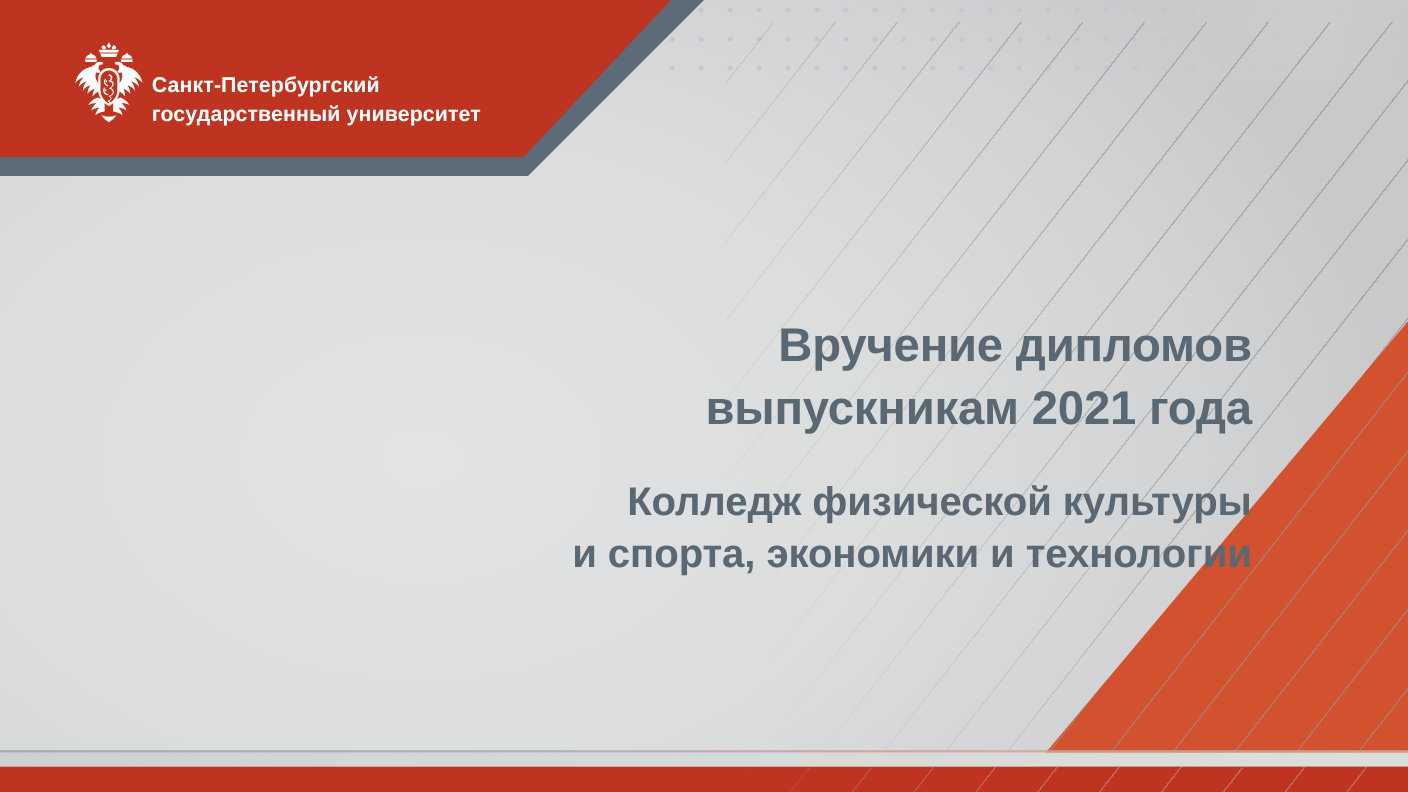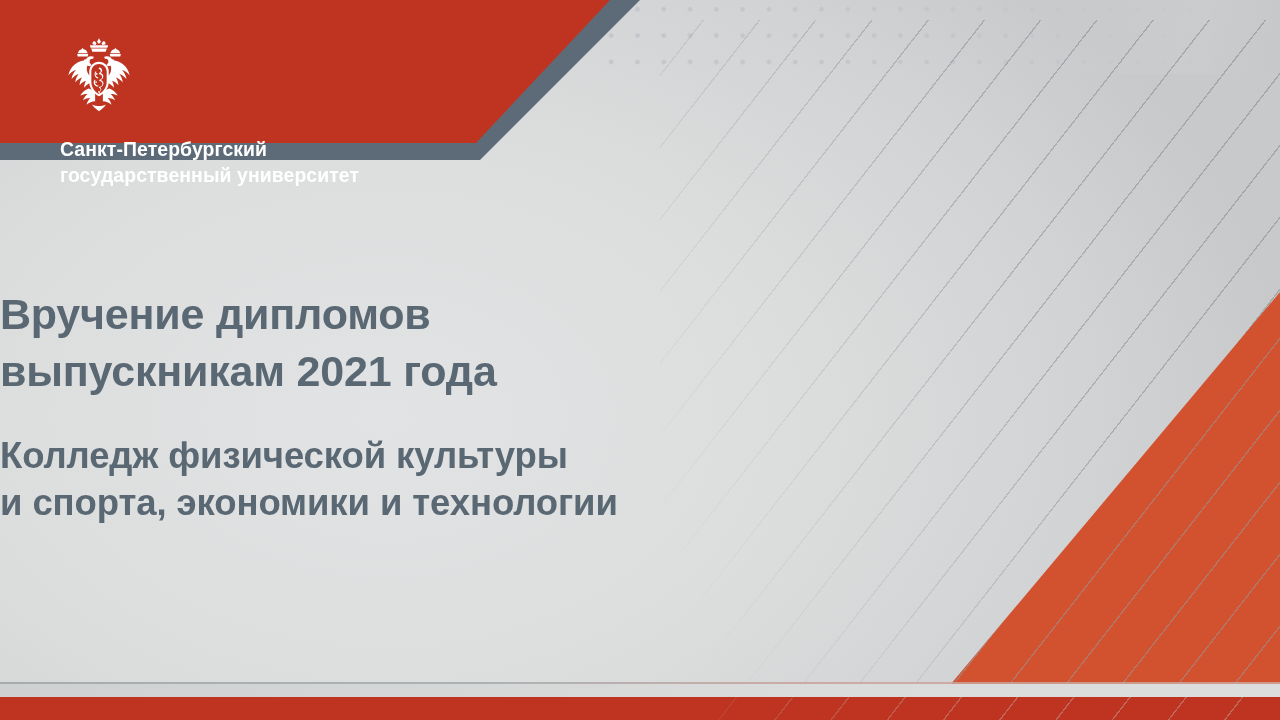--- a/index.html
+++ b/index.html
@@ -51,40 +51,38 @@
     width:620px; height:143px;
     background:#bf3420;
     clip-path: polygon(0 0, 610px 0, 476px 143px, 0 143px);
   }
 
   
   #logo-block {
     position:absolute;
     left:60px; top:36px;
     display:flex;
-    align-items:flex-start;
-    gap:19px;
-    flex-direction:column;
+    align-items:flex-end;
   }
   #emblem { width:78px; height:82px; display:block; }
   #logo-text {
     color:#ffffff;
     font-size:19.4px;
     font-weight:bold;
     line-height:1.33;
     letter-spacing:.1px;
     white-space:pre-line;
   }
 
   
   #title-area {
     position:absolute;
     left:0; top:286px;
     width:1138px;
-    text-align:left;
+    text-align:right;
   }
   #main-title {
     color:#5a6874;
     font-size:43px;
     font-weight:bold;
     line-height:1.32;
     white-space:pre-line;
     letter-spacing:-.2px;
   }
   #sub-title {

